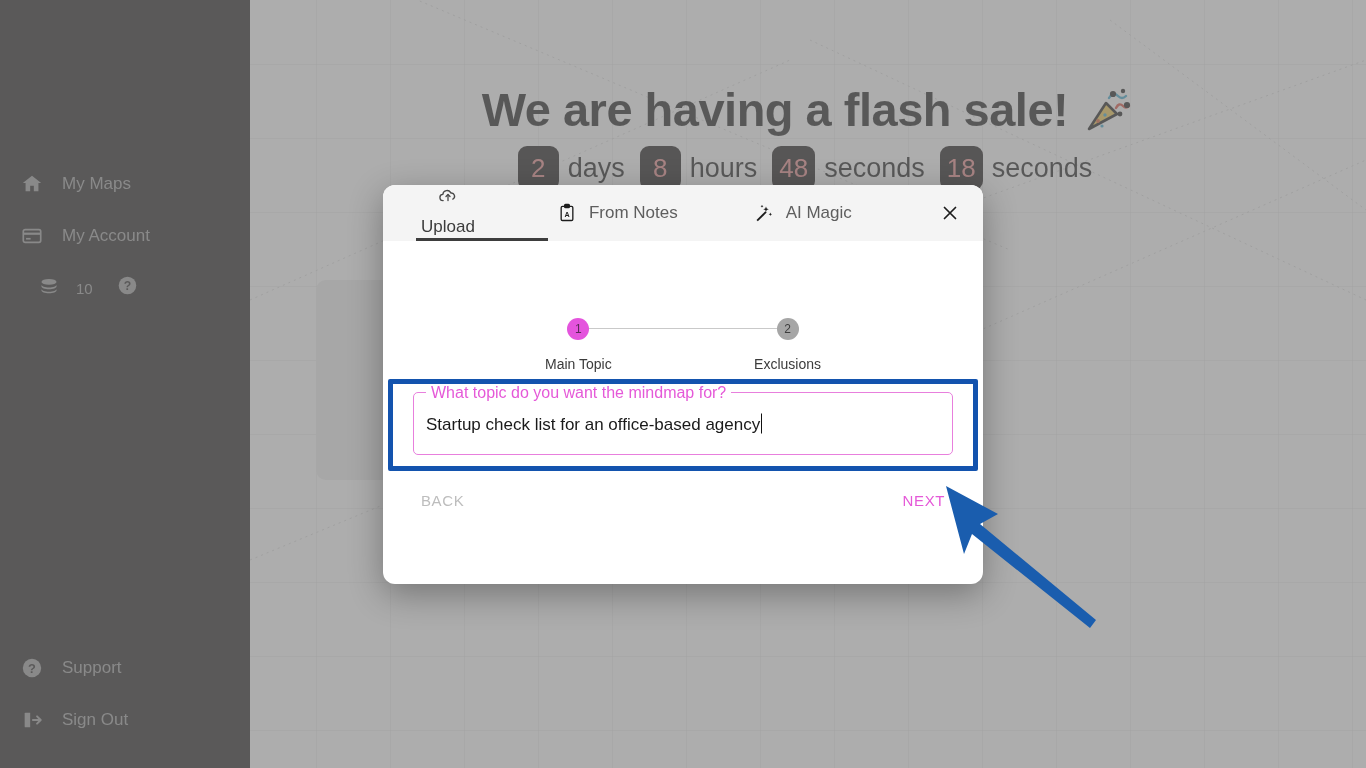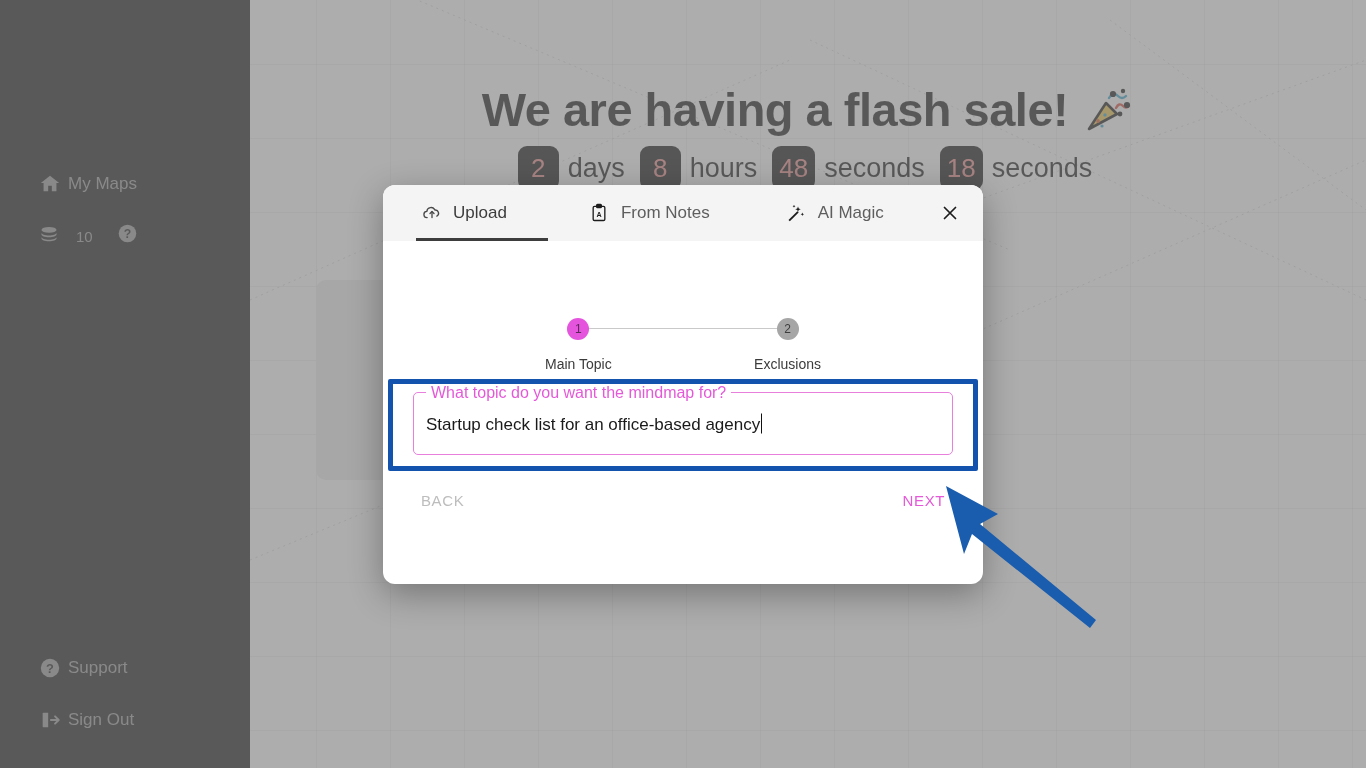--- a/index.html
+++ b/index.html
@@ -43,22 +43,22 @@
   }
   .free-badge .lbl {
     position: absolute; inset: 0; display: flex;
     align-items: center; justify-content: center;
     font-size: 7px; font-weight: bold; color: #ffffff;
     letter-spacing: 0.2px;
   }
 
   .nav-group { position: absolute; left: 0; top: 158px; width: 250px; }
   .nav-item {
-    display: flex; align-items: center; gap: 6px;
-    height: 52px; padding-left: 38px;
+    display: flex; align-items: center; gap: 18px;
+    height: 52px; padding-left: 20px;
     color: #9a9a9a; font-size: 17px;
     cursor: pointer;
   }
   .nav-item .nav-ico { width: 24px; height: 24px; display:flex; align-items:center; justify-content:center; flex: 0 0 24px; }
   .nav-item svg { display: block; }
 
   .credits-row {
     display: flex; align-items: center; gap: 16px;
     height: 52px; padding-left: 38px;
     color: #9a9a9a; font-size: 17px;
@@ -157,21 +157,21 @@
     position: relative;
     height: 56px;
     background: #f4f4f4;
     display: flex; align-items: center;
   }
   .tab {
     display: flex; align-items: center; gap: 11px;
     height: 56px; color: #5e5e5e; font-size: 17px;
     cursor: pointer; position: relative;
   }
-  .tab.t1 { padding-left: 38px; padding-right: 24px; }
+  .tab.t1 { padding-left: 38px; padding-right: 24px; flex-direction: column; }
   .tab.t2 { padding-left: 58px; padding-right: 24px; }
   .tab.t3 { padding-left: 52px; padding-right: 20px; }
   .tab .tico { width: 21px; height: 21px; display:flex; align-items:center; justify-content:center; }
   .tab.active { color: #3c3c3c; }
   .tab-underline {
     position: absolute; left: 33px; bottom: 0;
     width: 132px; height: 3px; background: #3d3d3d;
   }
   .close-x {
     position: absolute; right: 20px; top: 50%;
@@ -343,20 +343,30 @@
 
     <div class="nav-group">
       <div class="nav-item">
         <span class="nav-ico">
           <svg viewBox="0 0 24 24" width="22" height="22" fill="#9a9a9a">
             <path d="M12 3 L2 11 h3 v9 h5 v-6 h4 v6 h5 v-9 h3 Z"></path>
           </svg>
         </span>
         <span>My Maps</span>
       </div>
+      <div class="nav-item">
+        <span class="nav-ico">
+          <svg viewBox="0 0 24 24" width="22" height="22" fill="none" stroke="#9a9a9a" stroke-width="1.8">
+            <rect x="2.5" y="5" width="19" height="14" rx="2"></rect>
+            <path d="M2.5 9.5 h19" stroke-width="2.4"></path>
+            <path d="M5.5 15 h5"></path>
+          </svg>
+        </span>
+        <span>My Account</span>
+      </div>
       <div class="credits-row">
         <span class="nav-ico">
           <svg viewBox="0 0 24 24" width="22" height="22" fill="#9a9a9a">
             <ellipse cx="12" cy="7.5" rx="8.2" ry="3.1"></ellipse>
             <path d="M3.8 10.5 c0,1.7 3.7,3.1 8.2,3.1 s8.2,-1.4 8.2,-3.1 v2 c0,1.7 -3.7,3.1 -8.2,3.1 s-8.2,-1.4 -8.2,-3.1 z"></path>
             <path d="M3.8 15.2 c0,1.7 3.7,3.1 8.2,3.1 s8.2,-1.4 8.2,-3.1 v1.6 c0,1.7 -3.7,3.1 -8.2,3.1 s-8.2,-1.4 -8.2,-3.1 z"></path>
           </svg>
         </span>
         <span class="credits-num">10</span>
         <span class="help-dot">

